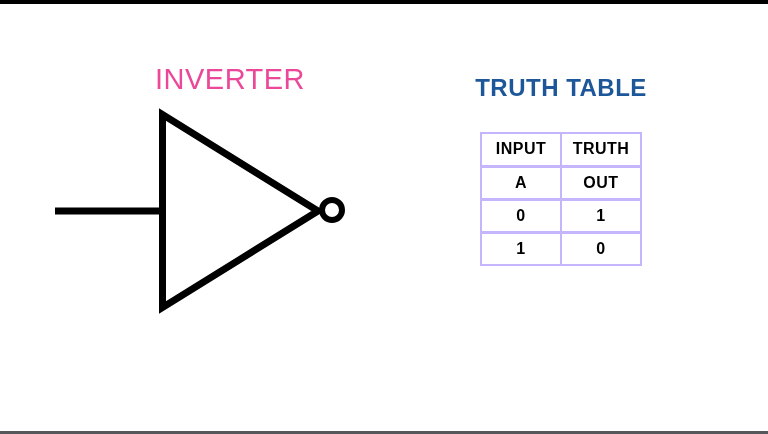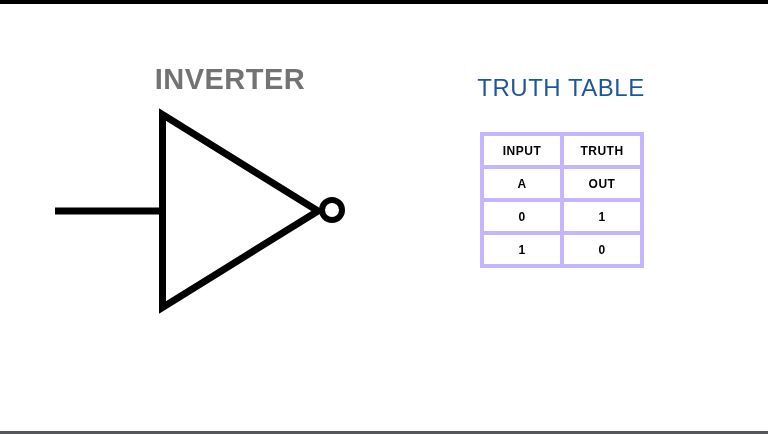--- a/index.html
+++ b/index.html
@@ -9,40 +9,40 @@
     background: #ffffff;
     position: relative;
     overflow: hidden;
   }
   .stage { position: absolute; left: 0; top: 0; width: 768px; height: 434px; background: #ffffff; }
   .bar-top { position: absolute; top: 0; left: 0; width: 768px; height: 4px; background: #000000; }
   .bar-bottom { position: absolute; bottom: 0; left: 0; width: 768px; height: 3px; background: #56575A; }
 
   .title-gate {
     position: absolute; left: 230px; top: 63px; transform: translateX(-50%);
-    font-size: 29px; font-weight: bold; color: #737373;
+    font-size: 29px; font-weight: normal; color: #ec4899;
     letter-spacing: 0.5px; white-space: nowrap;
   }
   .title-table {
     position: absolute; left: 561px; top: 74px; transform: translateX(-50%);
-    font-size: 24px; font-weight: normal; color: #1E5799;
+    font-size: 24px; font-weight: bold; color: #1E5799;
     letter-spacing: 0.5px; white-space: nowrap;
   }
 
   .gate-svg { position: absolute; left: 40px; top: 95px; width: 330px; height: 230px; }
 
   table.truth {
     position: absolute; left: 480px; top: 132px;
     border-collapse: collapse; background: #ffffff;
   }
   table.truth td {
     width: 80px; height: 33px;
-    border: 4px solid #c4b5fd;
+    border: 2px solid #c4b5fd;
     text-align: center; vertical-align: middle;
-    font-weight: bold; font-size: 12px; color: #000000;
+    font-weight: bold; font-size: 16px; color: #000000;
     letter-spacing: 0.5px;
   }
   table.truth tr.sep td { border-top-width: 3px; }
 </style>
 </head>
 <body>
 
 <div class="stage">
 
   <div class="bar-top"></div>

